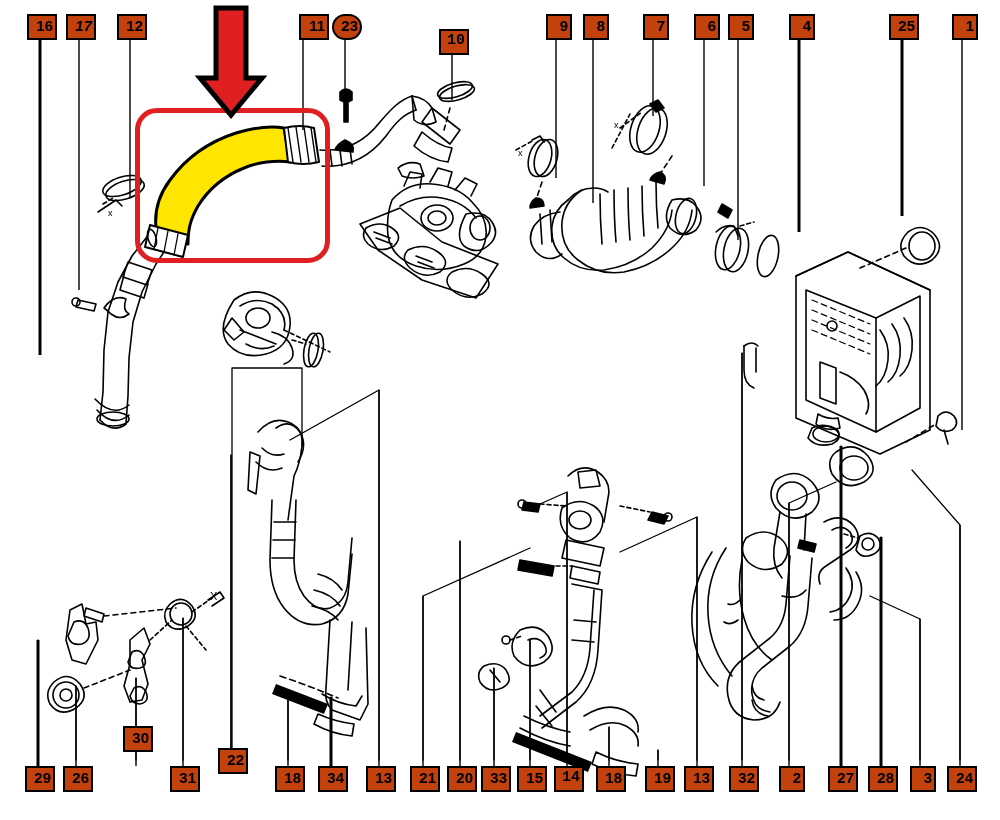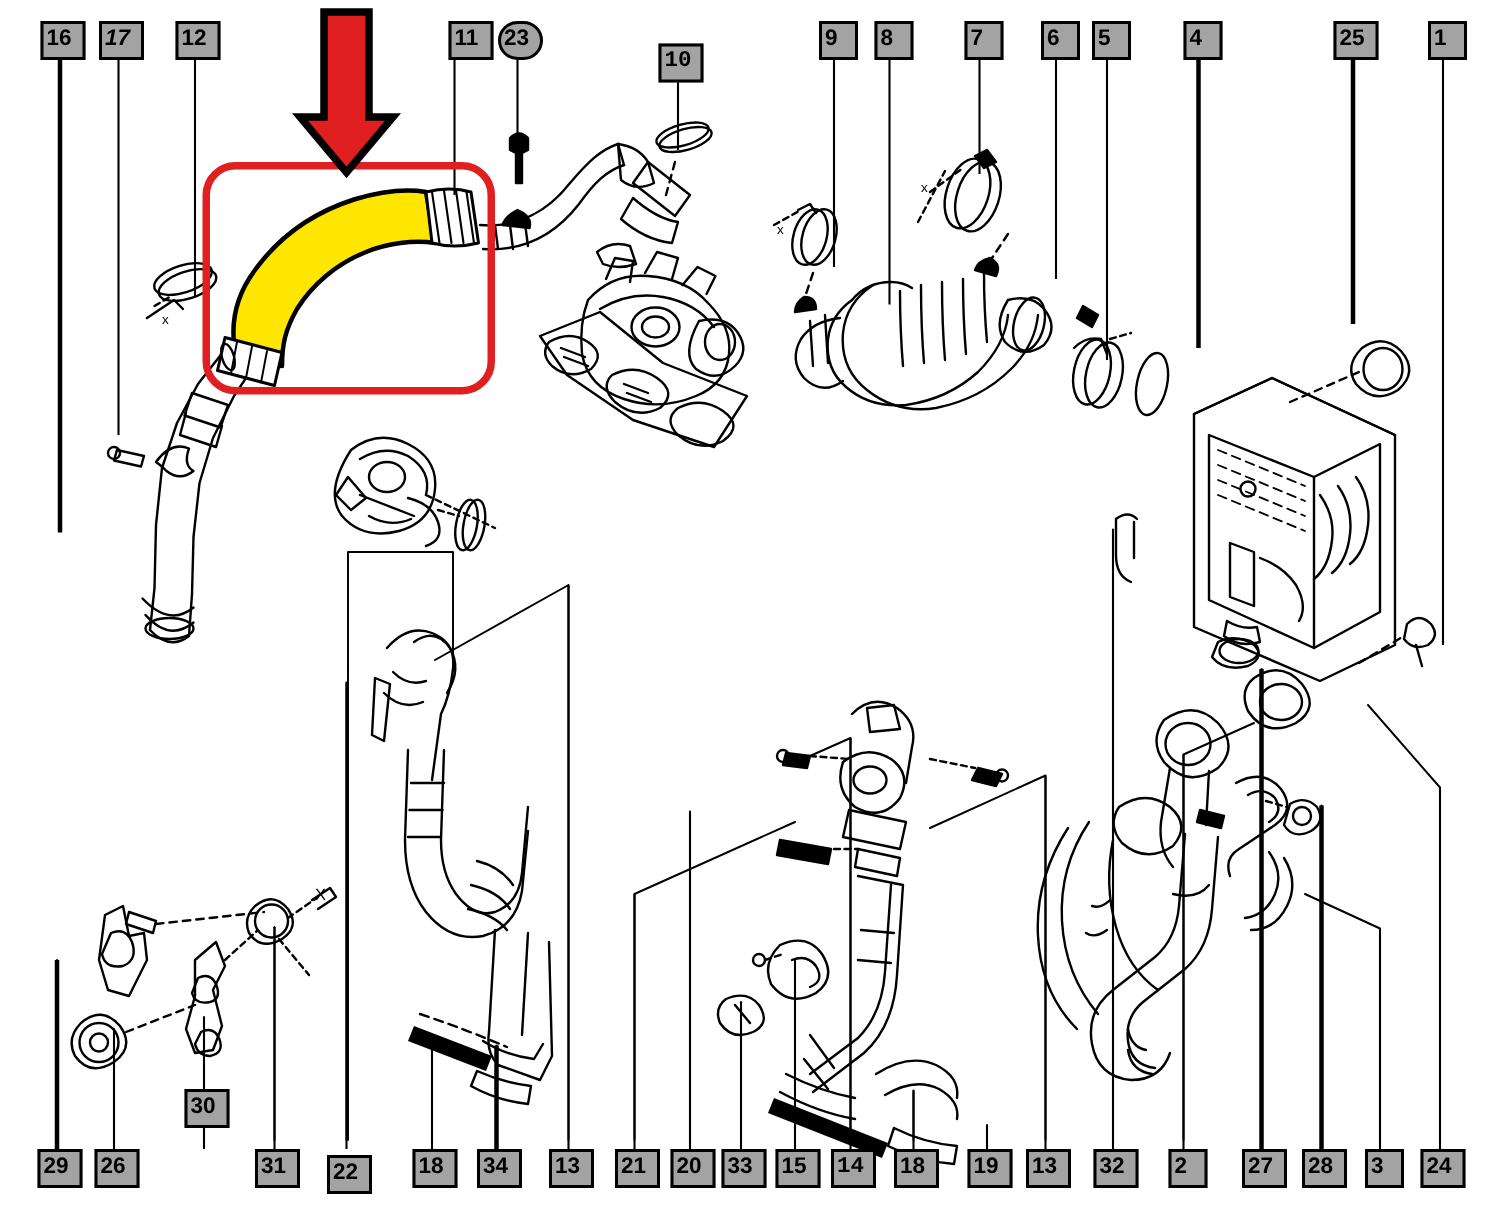--- a/index.html
+++ b/index.html
@@ -1,22 +1,22 @@
 <!DOCTYPE html>
 <html><head>
 <meta charset="utf-8">
 <style>
   html,body{margin:0;padding:0;background:#fff;}
   body{width:1000px;height:820px;font-family:"Liberation Sans",sans-serif;}
   #stage{position:relative;width:1000px;height:820px;background:#ffffff;overflow:hidden;}
   svg.layer{position:absolute;left:0;top:0;width:1000px;height:820px;}
   .callout-box{
-    position:absolute;border:2px solid #000;background:#a3a3a3;
+    position:absolute;border:2px solid #000;background:#c2410c;
     font-family:"Liberation Sans",sans-serif;font-weight:bold;
-    font-size:15px;line-height:20px;text-align:left;color:#000;
+    font-size:15px;line-height:20px;text-align:right;color:#000;
     height:22px;min-width:18px;padding:0 2px;box-sizing:content-box;
   }
   .partnumber{
     position:absolute;color:#ee1c1c;font-weight:bold;
     font-family:"Liberation Sans",sans-serif;
     font-size:86px;letter-spacing:-1px;line-height:86px;
     white-space:nowrap;
     -webkit-text-stroke:1px #6b2020;
   }
   .hl-box{
@@ -385,21 +385,21 @@
       <div class="callout-box" style="width: 16px; left: 728px; top: 14px;">5</div>
       <div class="callout-box" style="width: 16px; left: 789px; top: 14px;">4</div>
       <div class="callout-box" style="width: 22px; left: 889px; top: 14px;">25</div>
       <div class="callout-box" style="width: 16px; left: 952px; top: 14px;">1</div>
     </div>
   <div id="callouts-bottom">
       <div class="callout-box" style="width: 22px; left: 25px; top: 766px;">29</div>
       <div class="callout-box" style="width: 22px; left: 63px; top: 766px;">26</div>
       <div class="callout-box" style="width: 22px; left: 123px; top: 726px;">30</div>
       <div class="callout-box" style="width: 22px; left: 170px; top: 766px;">31</div>
-      <div class="callout-box" style="width: 22px; left: 218px; top: 770px;">22</div>
+      <div class="callout-box" style="width: 22px; left: 218px; top: 748px;">22</div>
       <div class="callout-box" style="width: 22px; left: 275px; top: 766px;">18</div>
       <div class="callout-box" style="width: 22px; left: 318px; top: 766px;">34</div>
       <div class="callout-box" style="width: 22px; left: 366px; top: 766px;">13</div>
       <div class="callout-box" style="width: 22px; left: 410px; top: 766px;">21</div>
       <div class="callout-box" style="width: 22px; left: 447px; top: 766px;">20</div>
       <div class="callout-box" style="width: 22px; left: 481px; top: 766px;">33</div>
       <div class="callout-box" style="width: 22px; left: 517px; top: 766px;">15</div>
       <div class="callout-box" style="width: 22px; left: 554px; top: 766px; font-family: Liberation Mono, monospace;">14</div>
       <div class="callout-box" style="width: 22px; left: 596px; top: 766px;">18</div>
       <div class="callout-box" style="width: 22px; left: 645px; top: 766px;">19</div>

